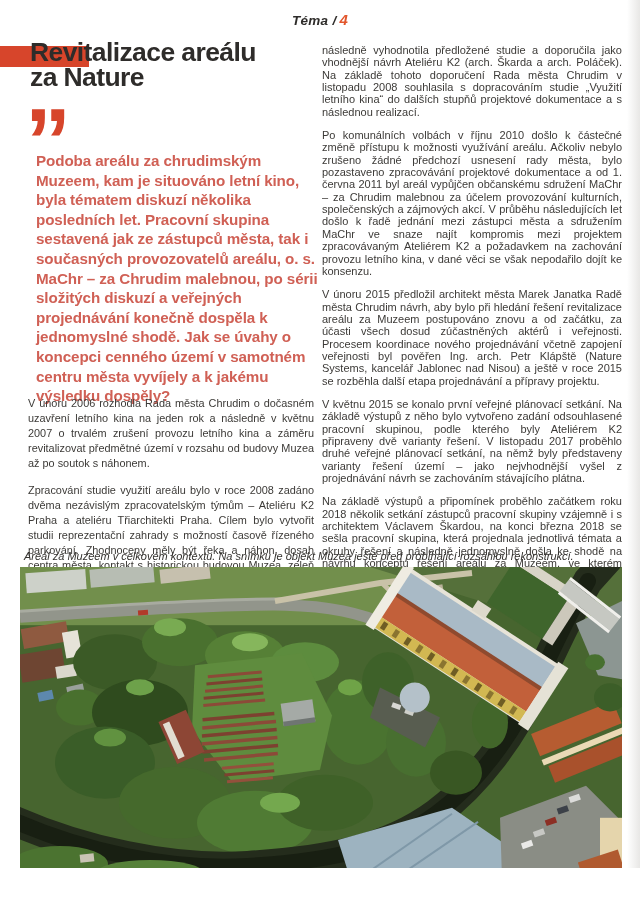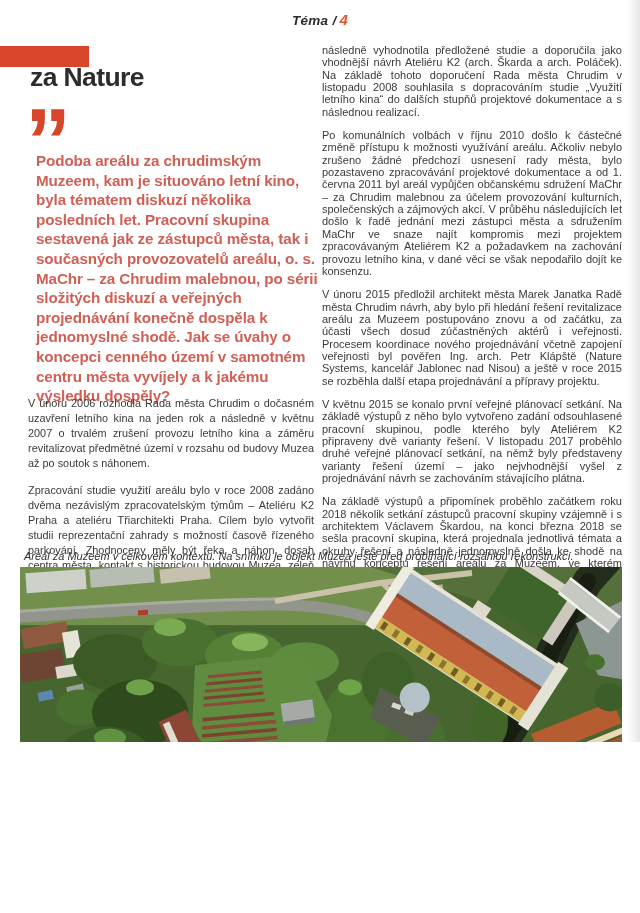--- a/index.html
+++ b/index.html
@@ -1,17 +1,17 @@
 <!DOCTYPE html>
 <html><head>
 <meta charset="utf-8">
 <style>
   html,body{margin:0;padding:0;background:#ffffff;}
   .page{
-    position:relative;width:640px;height:742px;background:#ffffff;overflow:hidden;
+    position:relative;width:640px;height:868px;background:#ffffff;overflow:hidden;
     font-family:"Liberation Sans",sans-serif;color:#3c3a37;
   }
   
   .masthead{
     position:absolute;top:11px;left:0;width:100%;text-align:center;
     font-size:13.5px;font-weight:bold;font-style:italic;color:#2e2c2a;letter-spacing:.3px;
   }
   .masthead .num{color:#e2552b;font-size:15px;padding-left:3px;}
   
   .title-highlight{position:absolute;left:0;top:46px;width:89px;height:21px;background:#d7452b;}
@@ -55,21 +55,21 @@
 <body>
 
 <div class="page">
 
   <div class="masthead">
     <span>Téma /</span><span class="num">4</span>
   </div>
 
   <div class="title-highlight"></div>
   <h1 class="page-title">
-    <br>
+    <span>Revitalizace areálu</span><br>
     <span>za Nature</span>
   </h1>
 
   <div class="quote-icon">”</div>
 
   <p class="pull-quote">Podoba areálu za chrudimským Muzeem, kam je situováno letní kino, byla tématem diskuzí několika posledních let. Pracovní skupina sestavená jak ze zástupců města, tak i současných provozovatelů areálu, o. s. MaChr – za Chrudim malebnou, po sérii složitých diskuzí a veřejných projednávání konečně dospěla k jednomyslné shodě. Jak se úvahy o koncepci cenného území v samotném centru města vyvíjely a k jakému výsledku dospěly?</p>
 
   <div class="col col-left">
     <p>V únoru 2006 rozhodla Rada města Chrudim o dočasném uzavření letního kina na jeden rok a následně v květnu 2007 o trvalém zrušení provozu letního kina a záměru revitalizovat předmětné území v rozsahu od budovy Muzea až po soutok s náhonem.</p>
     <p>Zpracování studie využití areálu bylo v roce 2008 zadáno dvěma nezávislým zpracovatelským týmům – Ateliéru K2 Praha a ateliéru Třiarchitekti Praha. Cílem bylo vytvořit studii reprezentační zahrady s možností časově řízeného parkování. Zhodnoceny měly být řeka a náhon, dosah centra města, kontakt s historickou budovou Muzea, zeleň a rychlá dostupnost na kapacitní komunikaci. Pracovní skupina</p>

